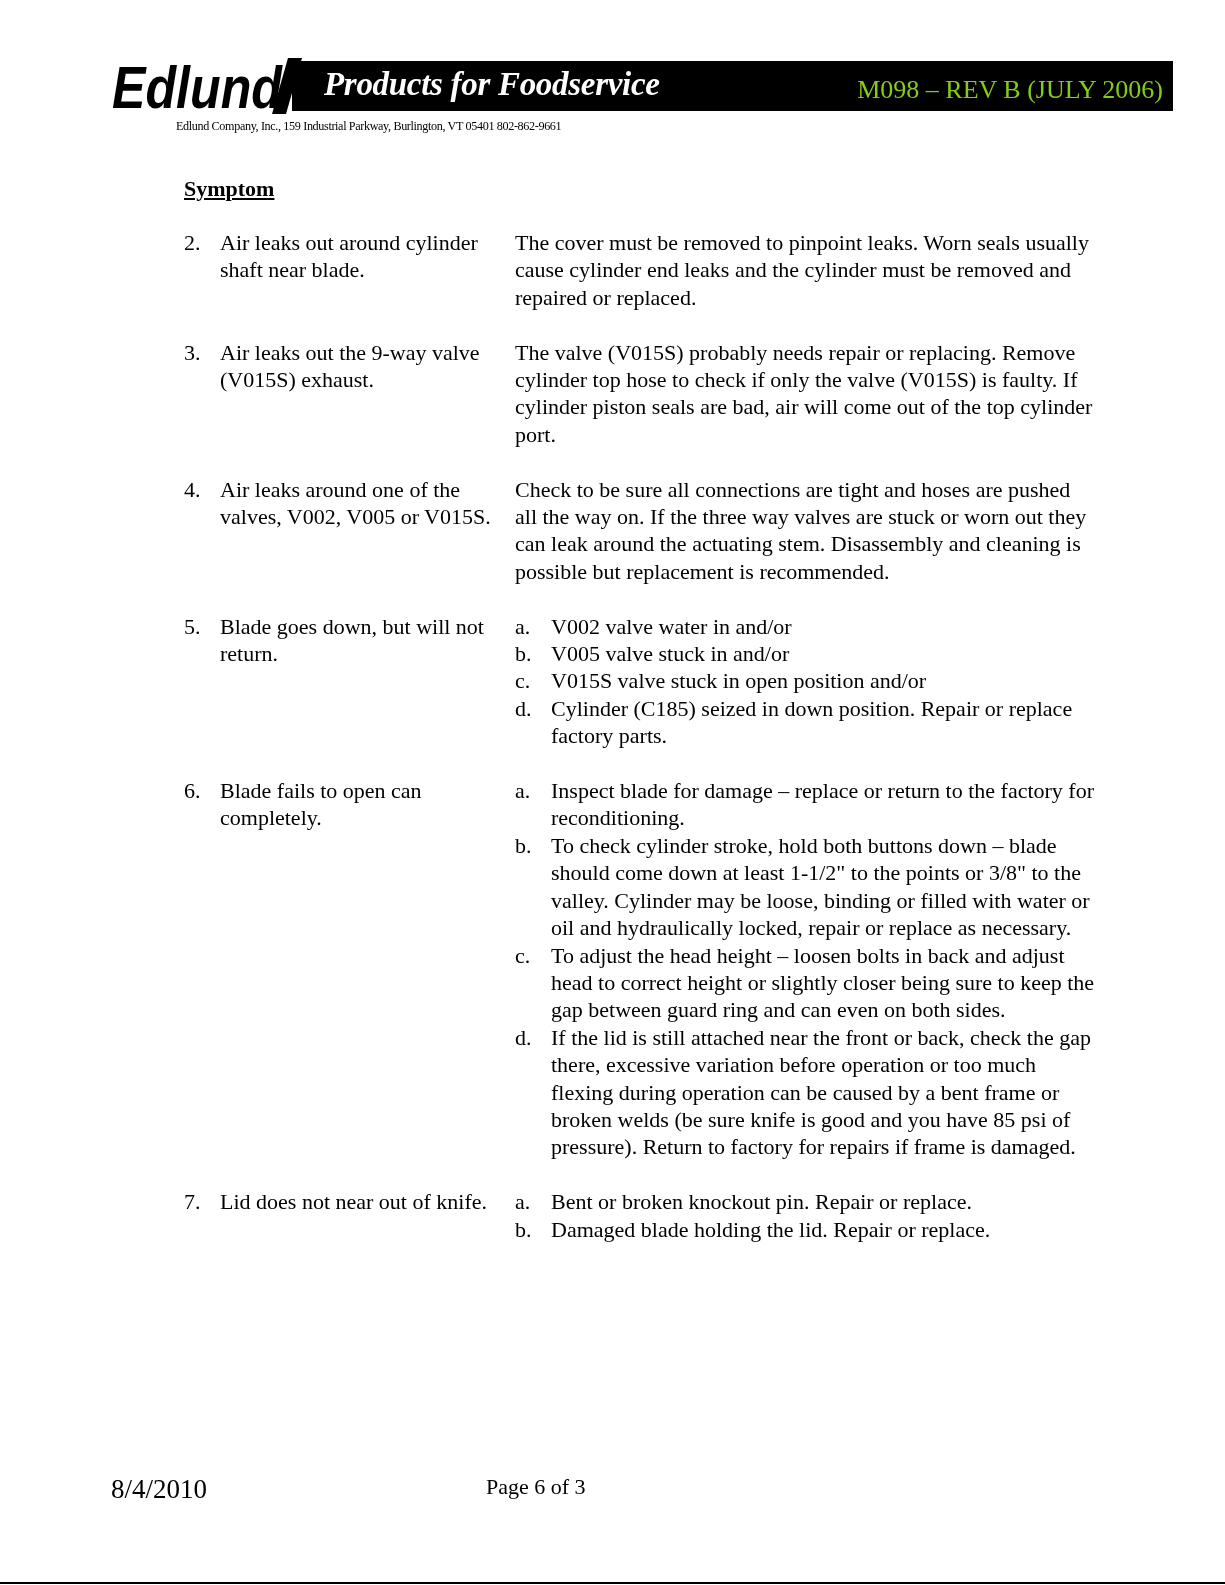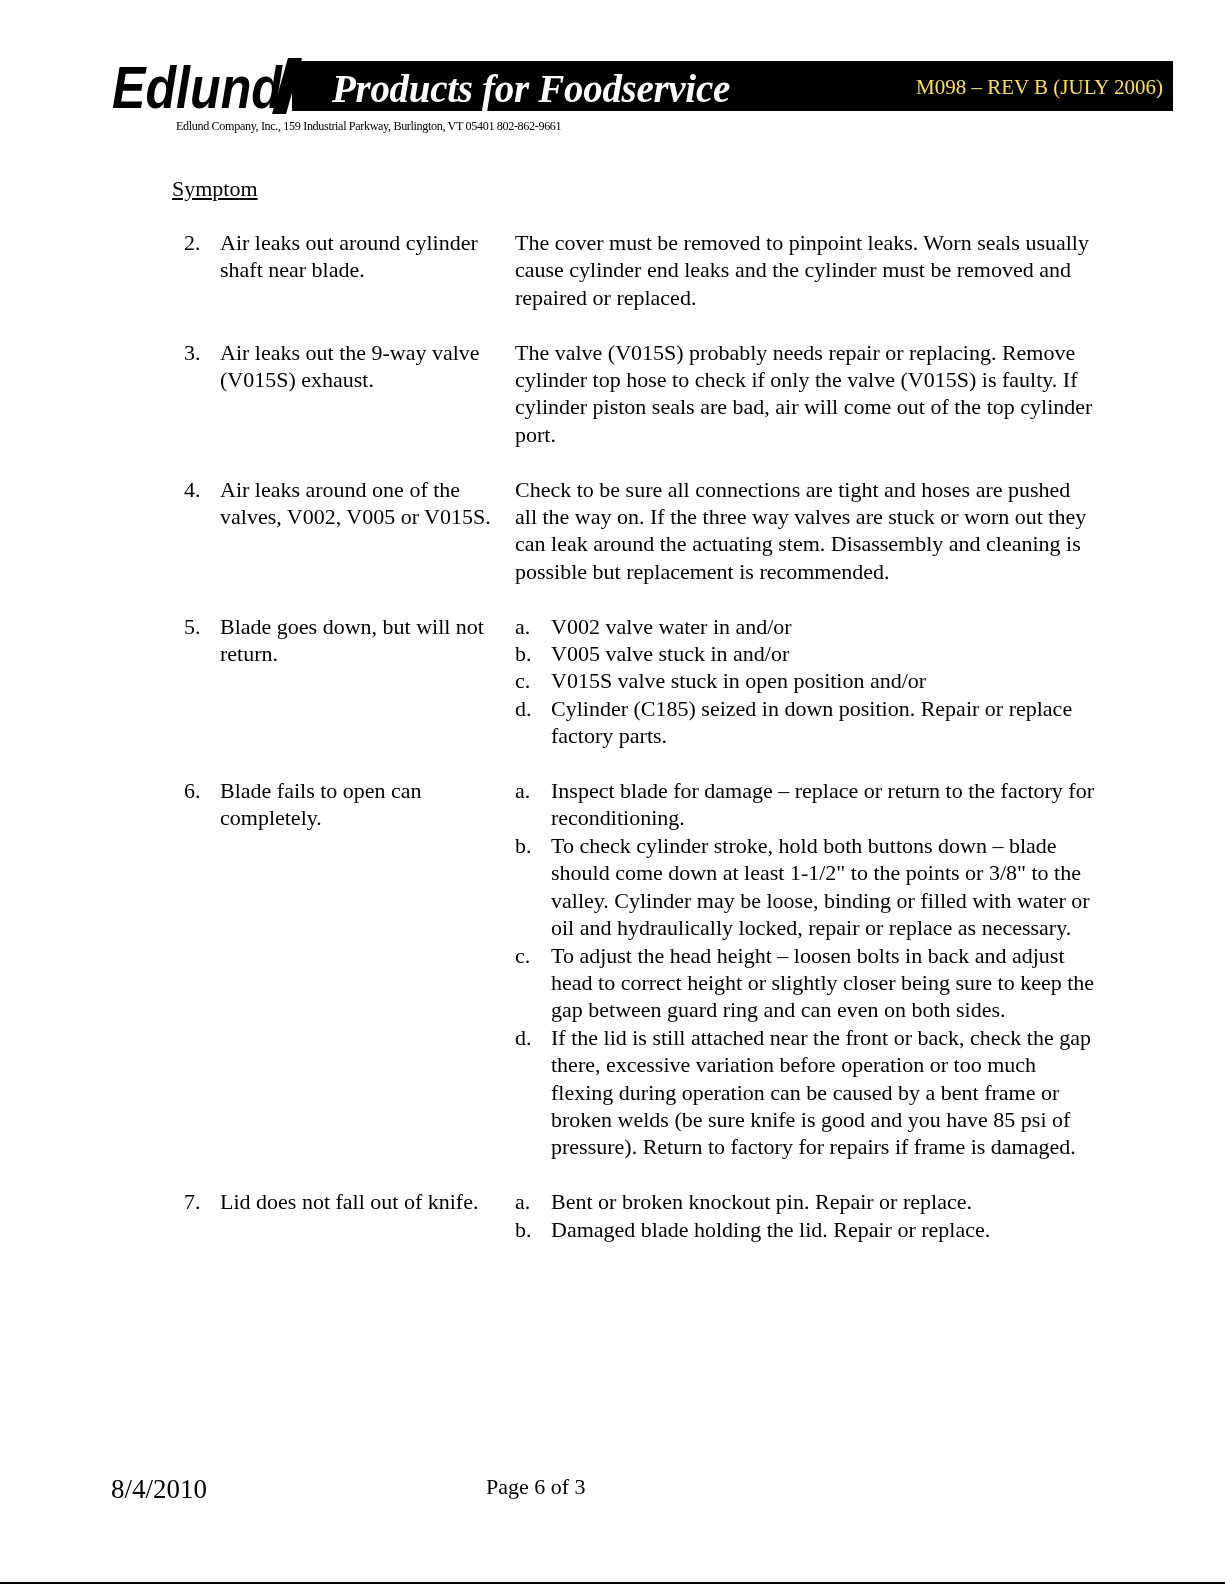--- a/index.html
+++ b/index.html
@@ -28,52 +28,52 @@
     }
     .logo svg { display: block; }
     .brand-bar {
       position: absolute;
       left: 292px; top: 61px;
       width: 881px; height: 50px;
       background: #000;
     }
     .tagline {
       position: absolute;
-      left: 40px; top: 5px;
+      left: 32px; top: 5px;
       color: #fff;
       font-family: "Liberation Serif", "DejaVu Serif", serif;
       font-style: italic;
       font-weight: bold;
-      font-size: 39px;
+      font-size: 33px;
       letter-spacing: -0.3px;
       white-space: nowrap;
     }
     .doc-rev {
       position: absolute;
       right: 10px; top: 14px;
-      color: #fde047;
-      font-size: 21px;
+      color: #84cc16;
+      font-size: 26px;
       white-space: nowrap;
     }
     .address {
       position: absolute;
       left: 176px; top: 118px;
       font-size: 13.5px;
       letter-spacing: -0.4px;
       white-space: nowrap;
       transform: scaleX(0.9);
       transform-origin: left top;
     }
 
     
     .section-heading {
       position: absolute;
-      left: 172px; top: 176px;
+      left: 184px; top: 176px;
       font-size: 22px;
-      font-weight: normal;
+      font-weight: bold;
       text-decoration: underline;
     }
     .rows {
       position: absolute;
       left: 184px; top: 229px;
       width: 920px;
       font-size: 22px;
       line-height: 27.4px;
     }
     .row {
@@ -223,21 +223,21 @@
           <span class="letter">d.</span>
           <span class="sub-text">If the lid is still attached near the front or back, check the gap there, excessive variation before operation or too much flexing during operation can be caused by a bent frame or broken welds (be sure knife is good and you have 85 psi of pressure).  Return to factory for repairs if frame is damaged.</span>
         </li>
       </ul>
     </div>
   </div>
 
   <div class="row">
     <div class="symptom">
       <span class="num">7.</span>
-      <span class="text">Lid does not fall out of knife.</span>
+      <span class="text">Lid does not near out of knife.</span>
     </div>
     <div class="remedy">
       <ul class="sub-list">
         <li class="sub-item">
           <span class="letter">a.</span>
           <span class="sub-text">Bent or broken knockout pin.  Repair or replace.</span>
         </li>
         <li class="sub-item">
           <span class="letter">b.</span>
           <span class="sub-text">Damaged blade holding the lid.  Repair or replace.</span>

